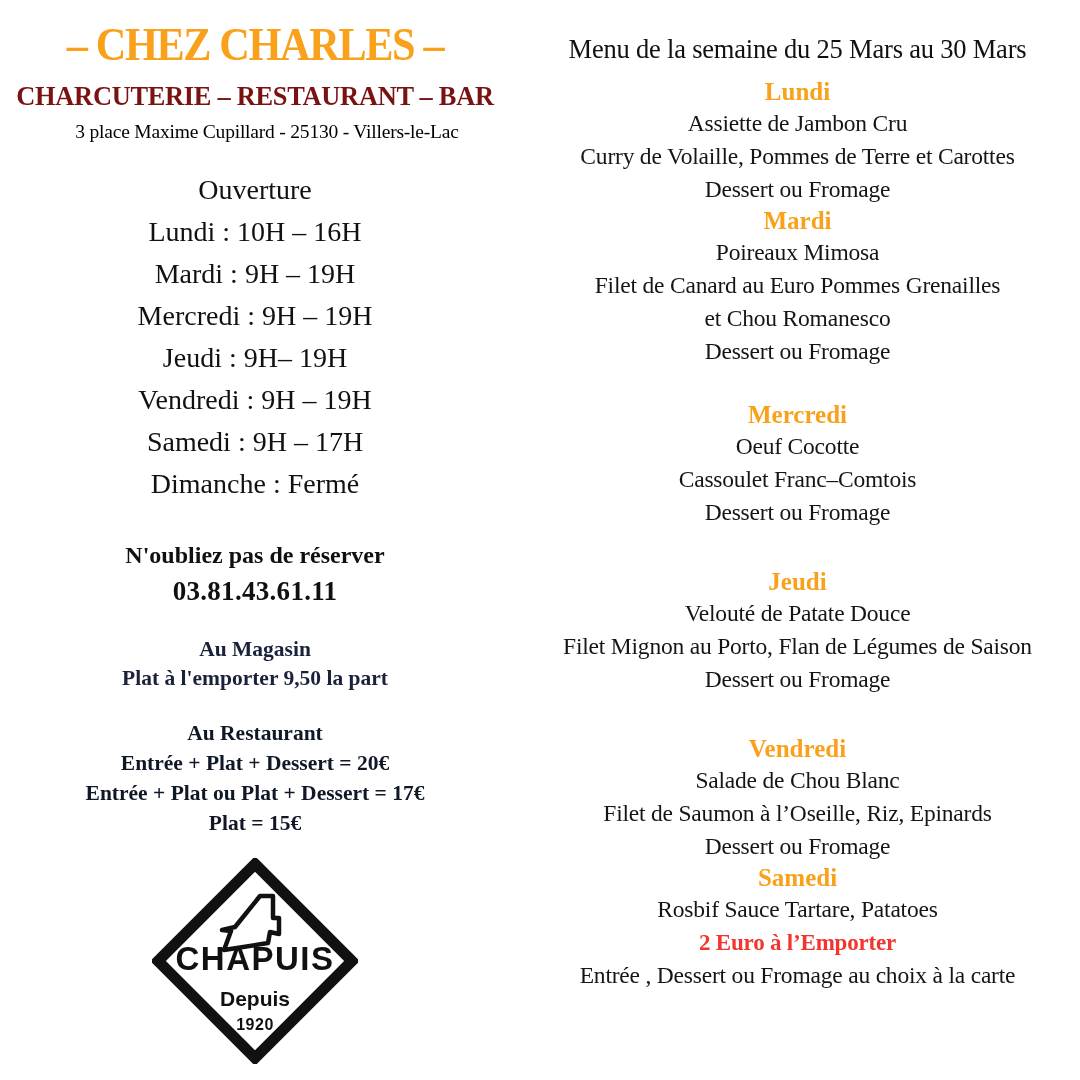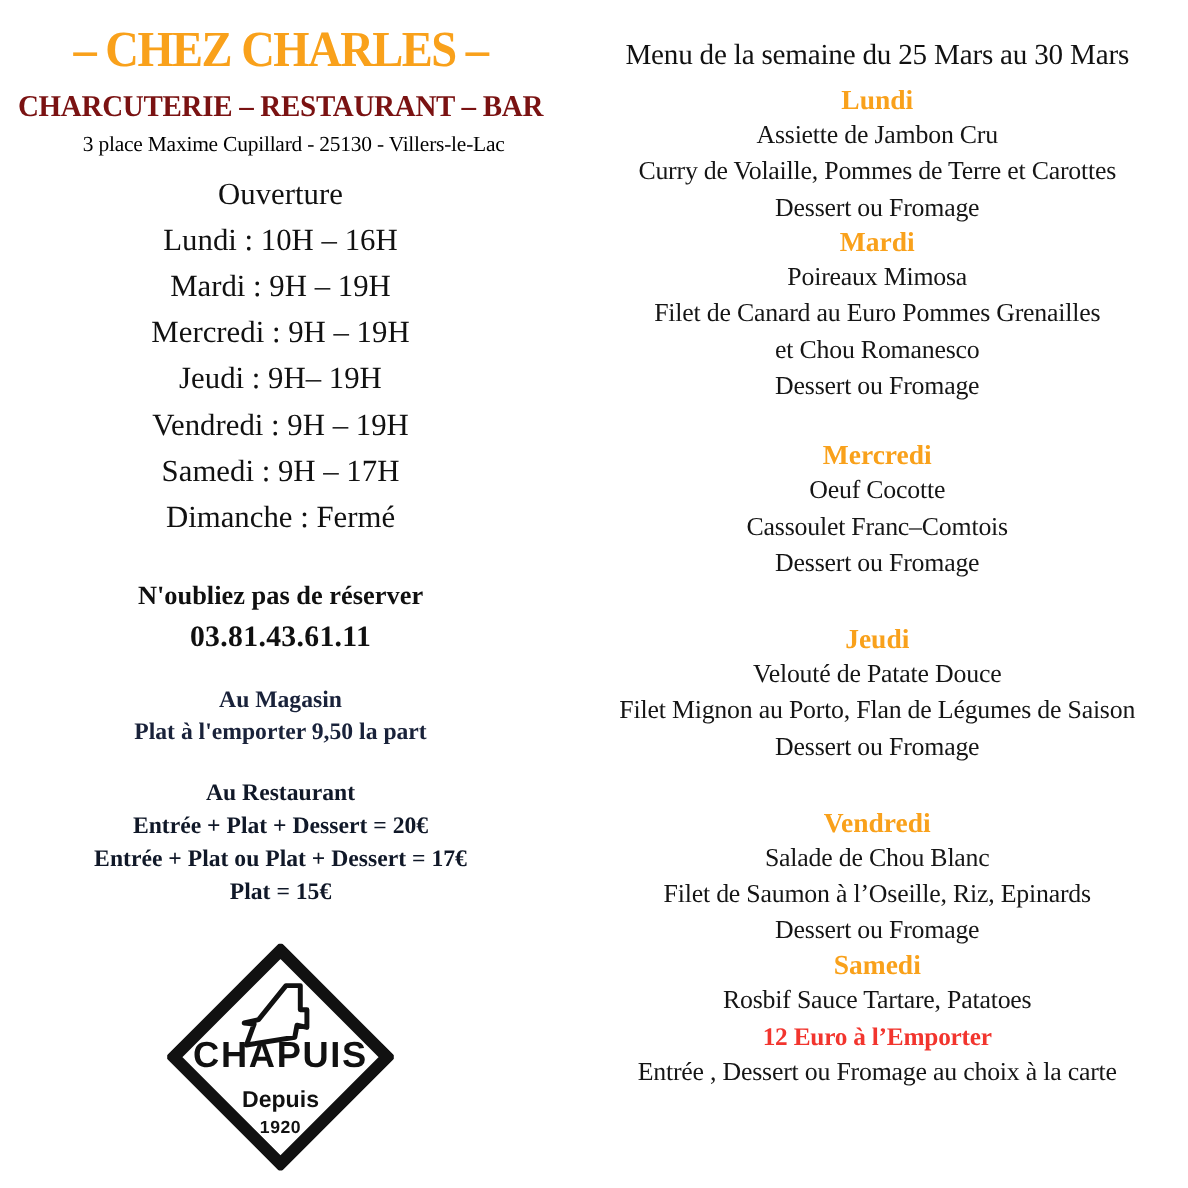--- a/index.html
+++ b/index.html
@@ -50,21 +50,21 @@
     margin-top:8px;
     font-size:19.5px;
     line-height:24px;
     color:#000000;
     letter-spacing:-0.2px;
     white-space:nowrap;
     margin-left:24px;
   }
 
   .hours-block {
-    margin-top:12px;
+    margin-top:25px;
   }
   .hours-title {
     font-size:28px;
     line-height:42px;
     color:#111;
   }
   .hours-row {
     font-size:28px;
     line-height:42px;
     color:#111;
@@ -257,19 +257,19 @@
     <div class="day-block">
       <div class="day-head">Vendredi</div>
       <div class="day-line">Salade de Chou Blanc</div>
       <div class="day-line">Filet de Saumon à l’Oseille, Riz, Epinards</div>
       <div class="day-line">Dessert ou Fromage</div>
     </div>
 
     <div class="day-block">
       <div class="day-head">Samedi</div>
       <div class="day-line">Rosbif  Sauce Tartare, Patatoes</div>
-      <div class="day-line price-red">12 Euro à l’Emporter</div>
+      <div class="day-line price-red">2 Euro à l’Emporter</div>
       <div class="day-line">Entrée , Dessert ou Fromage au choix à la carte</div>
     </div>
 
   </div>
 
 </div>
 
 </body></html>

